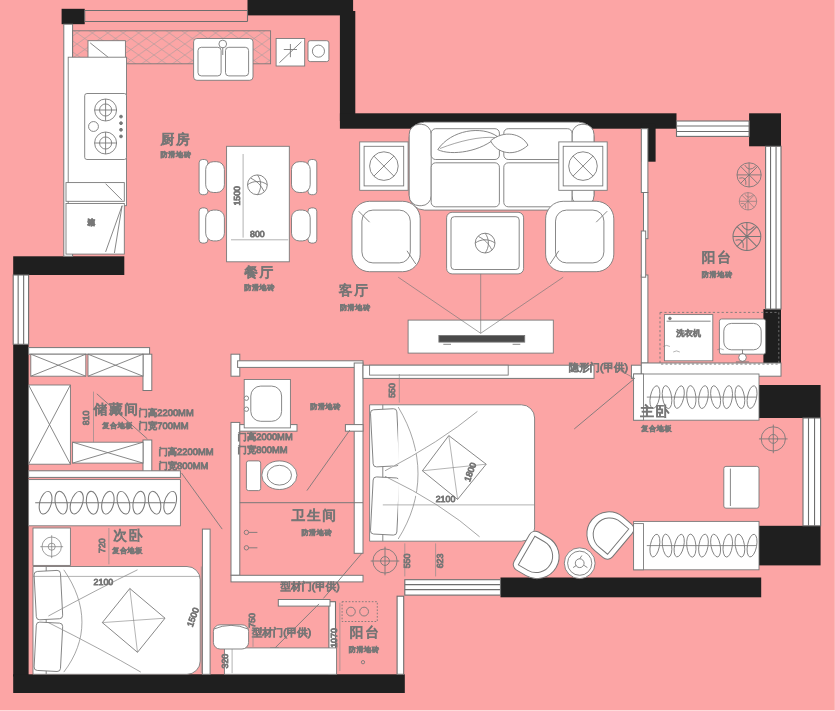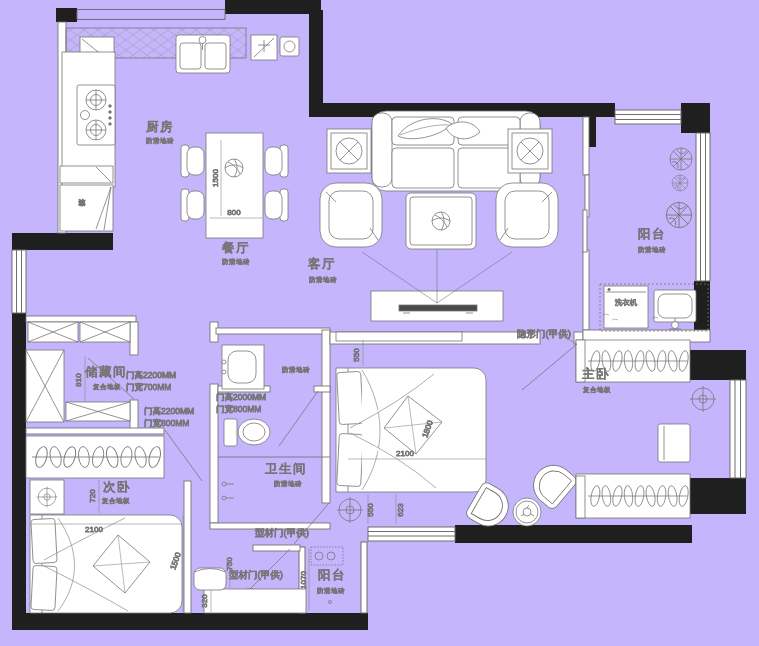--- a/index.html
+++ b/index.html
@@ -1,16 +1,16 @@
 <!DOCTYPE html>
 <html><head>
 <meta charset="utf-8">
 <style>
   html,body{margin:0;padding:0;background:#ffffff;}
-  .canvas{position:relative;width:759px;height:646px;background:#c4b5fd;overflow:hidden;
+  .canvas{position:relative;width:759px;height:646px;background:#fca5a5;overflow:hidden;
           font-family:"Liberation Sans",sans-serif;}
   svg{display:block;}
   text{fill:#3c3c3c;font-family:"Liberation Sans",sans-serif;}
   .room-name{font-size:12.5px;letter-spacing:1.5px;fill:#4a4a4a;}
   .floor-label{font-size:6.5px;letter-spacing:0.5px;fill:#555;}
   .dim{font-size:8px;fill:#474747;}
   .doorlabel{font-size:9.5px;fill:#383838;}
   .applabel{font-size:7.5px;fill:#555;}
   .vtext{writing-mode:vertical-rl;text-orientation:upright;font-size:7px;fill:#555;}
 </style>

